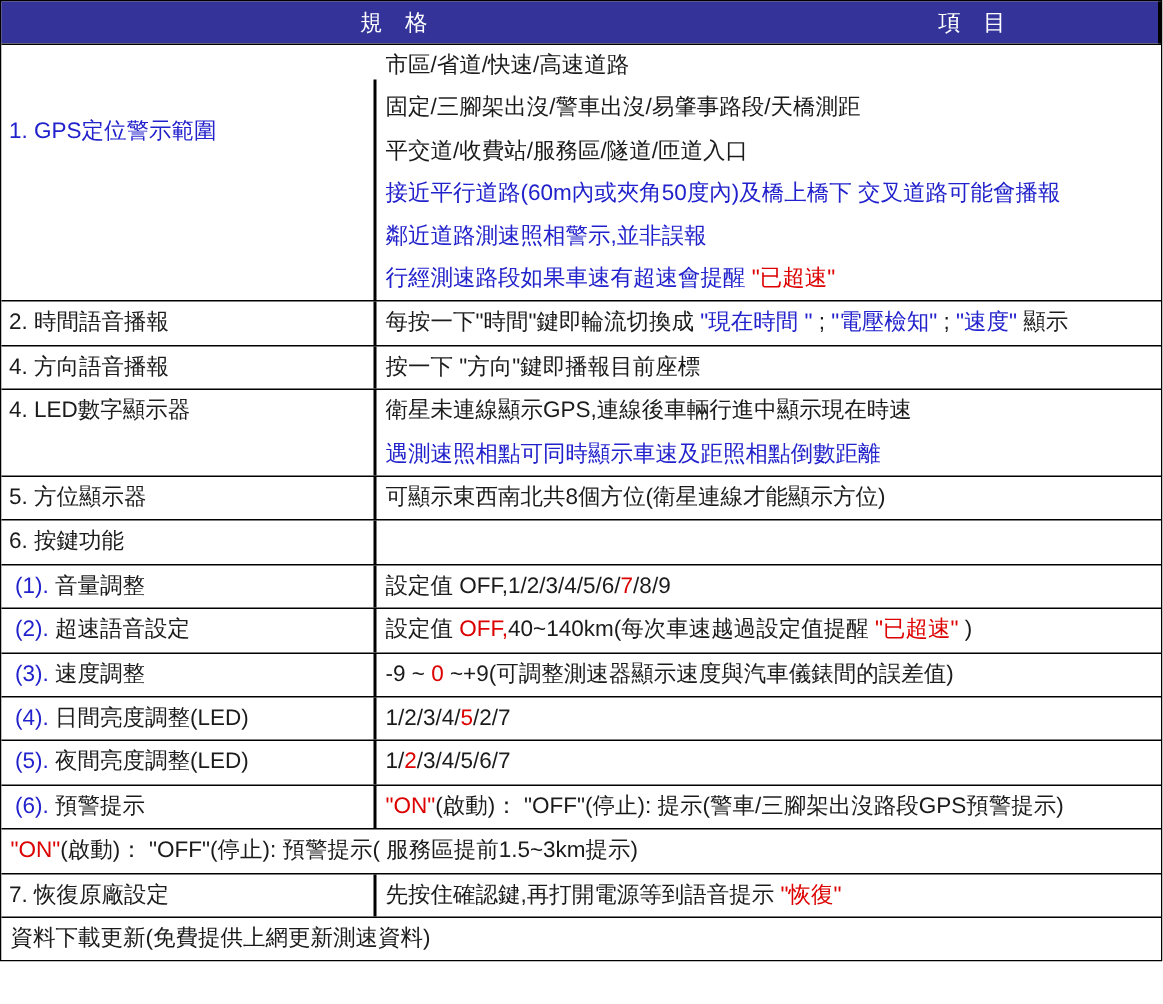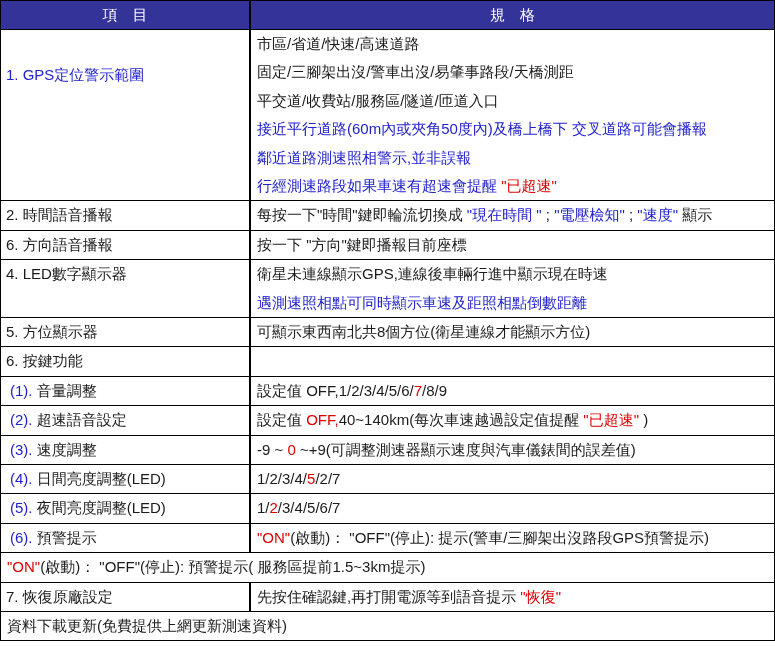--- a/index.html
+++ b/index.html
@@ -44,64 +44,64 @@
     width: 250px;
     flex: 0 0 250px;
     box-sizing: border-box;
     border-right: 2px solid #000000;
     padding: 0 4px 0 5px;
     line-height: 28.4px;
     white-space: nowrap;
     overflow: hidden;
   }
   .item-cell.sub { padding-left: 9px; }
-  .row.first .item-cell { padding-top: 31px; }
+  .row.first .item-cell { padding-top: 21px; margin-top: 23px; }
   .spec-cell {
     flex: 1 1 auto;
     padding: 0 4px 0 6px;
     overflow: hidden;
   }
   .spec-line {
     height: 28.4px;
     line-height: 28.4px;
     white-space: nowrap;
     overflow: hidden;
   }
   .c-black { color: #1b1b1b; }
   .c-blue  { color: #2222cc; }
   .c-red   { color: #dd0000; }
 </style>
 </head>
 <body>
 
 <div class="spec-table">
   <div class="header-row">
+    <div class="header-cell spec-col">規　格</div>
     <div class="header-cell item-col">項　目</div>
-    <div class="header-cell spec-col">規　格</div>
   </div>
   <div id="table-body">
       <div class="row first">
         <div class="item-cell"><span class="c-blue">1. GPS定位警示範圍</span></div>
         <div class="spec-cell">
           <div class="spec-line"><span class="c-black">市區/省道/快速/高速道路</span></div>
           <div class="spec-line"><span class="c-black">固定/三腳架出沒/警車出沒/易肇事路段/天橋測距</span></div>
           <div class="spec-line"><span class="c-black">平交道/收費站/服務區/隧道/匝道入口</span></div>
           <div class="spec-line"><span class="c-blue">接近平行道路(60m內或夾角50度內)及橋上橋下 交叉道路可能會播報</span></div>
           <div class="spec-line"><span class="c-blue">鄰近道路測速照相警示,並非誤報</span></div>
           <div class="spec-line"><span class="c-blue">行經測速路段如果車速有超速會提醒 </span><span class="c-red">"已超速"</span></div>
         </div>
       </div>
       <div class="row">
         <div class="item-cell"><span class="c-black">2. 時間語音播報</span></div>
         <div class="spec-cell">
           <div class="spec-line"><span class="c-black">每按一下"時間"鍵即輪流切換成 </span><span class="c-blue">"現在時間 "</span><span class="c-black"> ; </span><span class="c-blue">"電壓檢知"</span><span class="c-black"> ; </span><span class="c-blue">"速度"</span><span class="c-black"> 顯示</span></div>
         </div>
       </div>
       <div class="row">
-        <div class="item-cell"><span class="c-black">6. 方向語音播報</span></div>
+        <div class="item-cell"><span class="c-black">4. 方向語音播報</span></div>
         <div class="spec-cell">
           <div class="spec-line"><span class="c-black">按一下 "方向"鍵即播報目前座標</span></div>
         </div>
       </div>
       <div class="row">
         <div class="item-cell"><span class="c-black">4. LED數字顯示器</span></div>
         <div class="spec-cell">
           <div class="spec-line"><span class="c-black">衛星未連線顯示GPS,連線後車輛行進中顯示現在時速</span></div>
           <div class="spec-line"><span class="c-blue">遇測速照相點可同時顯示車速及距照相點倒數距離</span></div>
         </div>

